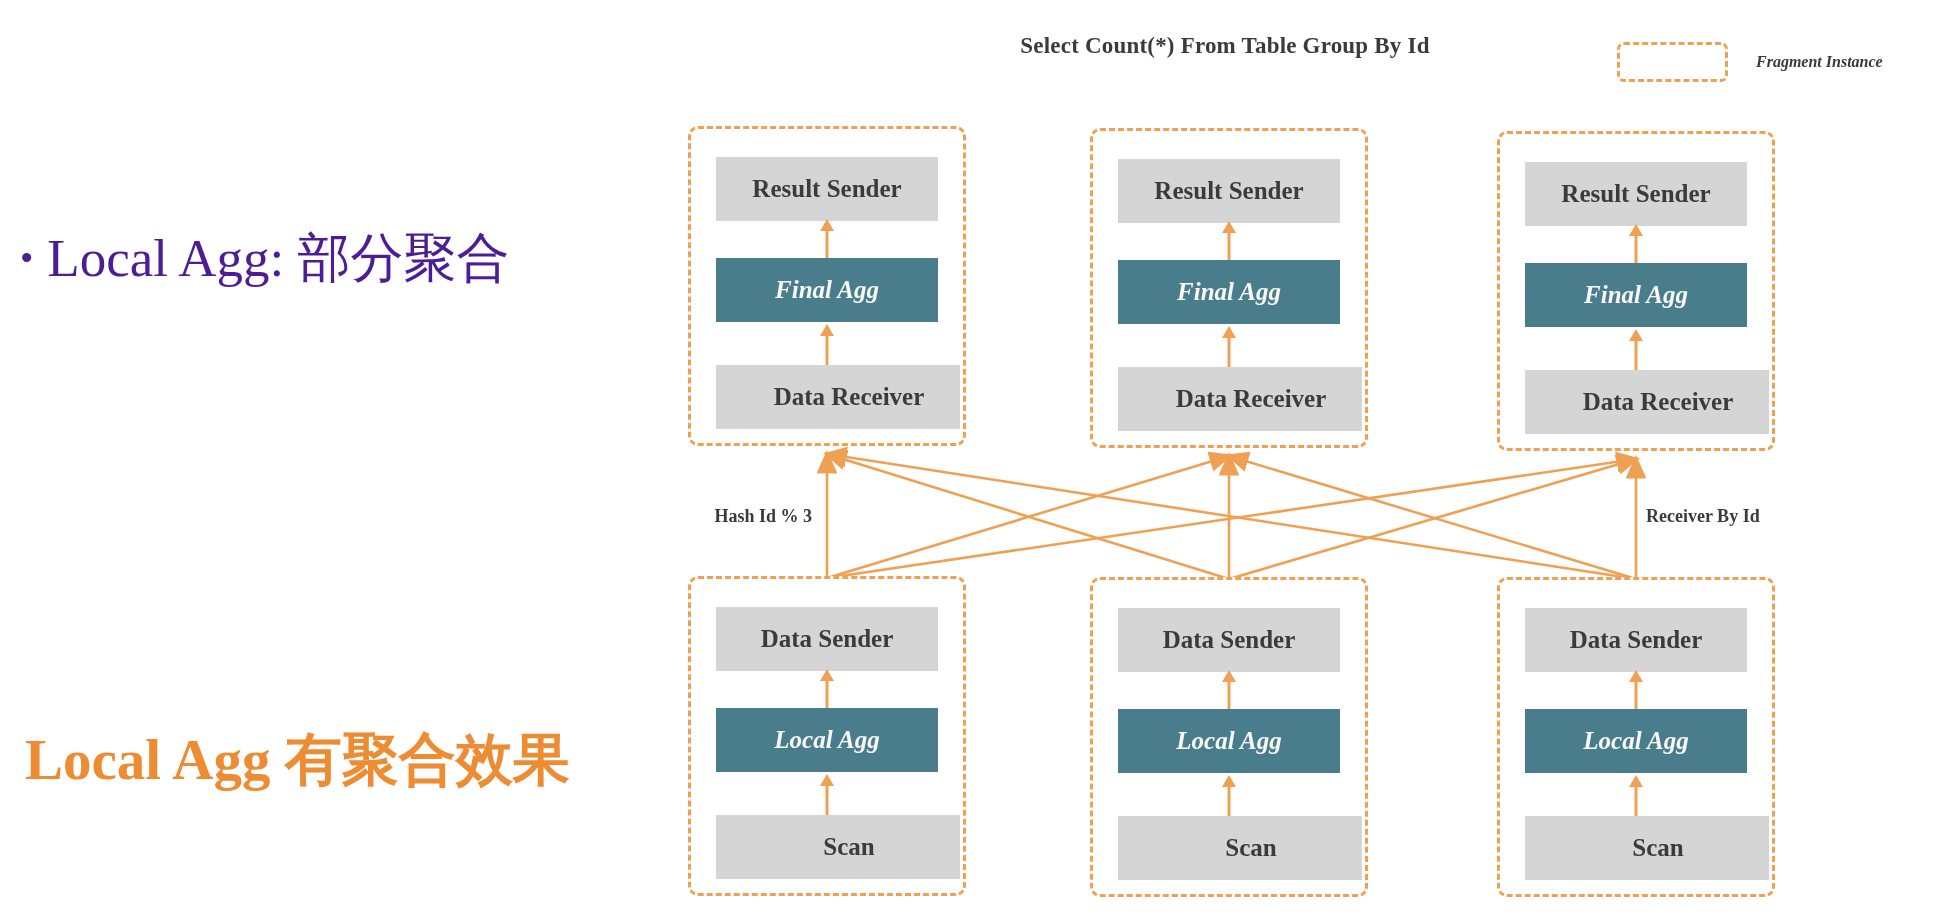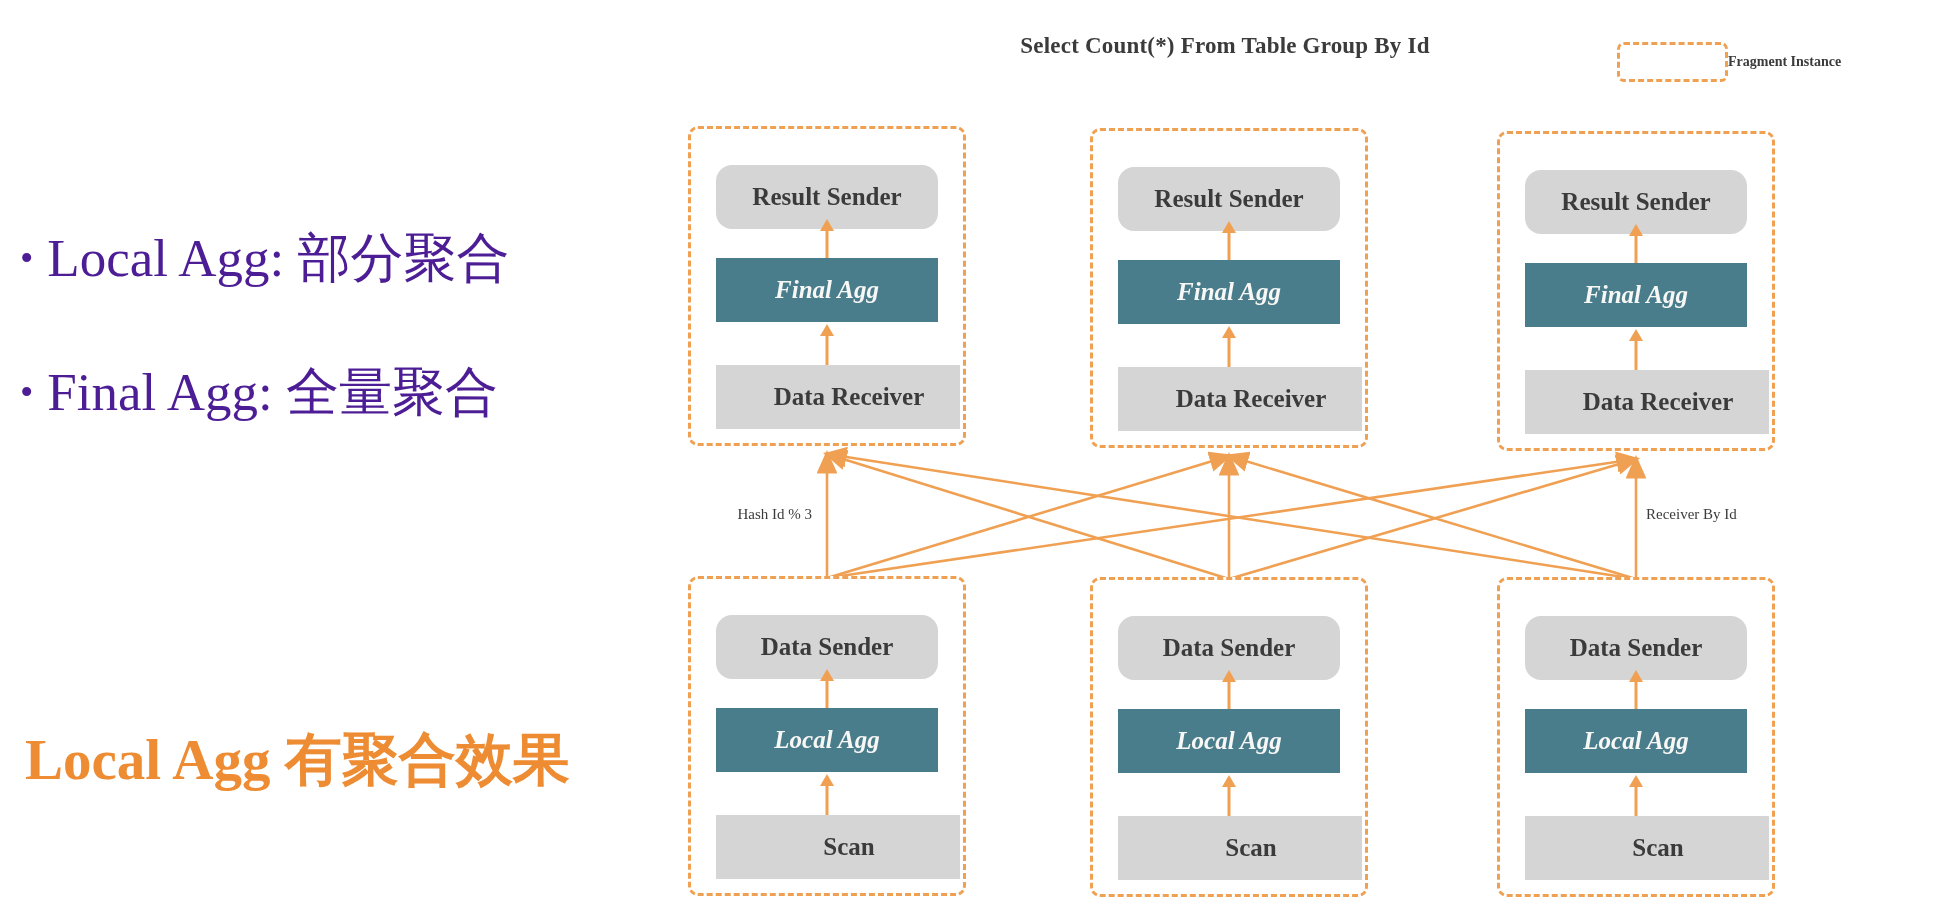--- a/index.html
+++ b/index.html
@@ -15,21 +15,21 @@
     font-family:"Liberation Serif","DejaVu Serif",serif;color:var(--ink);
   }
   .title{
     position:absolute;left:1020px;top:33px;width:410px;text-align:center;
     font-size:23px;font-weight:bold;letter-spacing:.2px;
   }
   .legend{position:absolute;left:1617px;top:42px;display:flex;align-items:center;}
   .legend-swatch{
     width:105px;height:34px;border:3px dashed var(--orange);border-radius:7px;background:#fff;
   }
-  .legend-label{font-size:14px;font-weight:bold;white-space:nowrap;}
+  .legend-label{margin-left:28px;font-size:16px;font-weight:bold;white-space:nowrap;font-style:italic;}
   .note{position:absolute;left:20px;font-size:53px;line-height:1.15;color:#4c1d95;white-space:nowrap;}
   .note .bullet{font-size:0.72em;vertical-align:0.12em;margin-right:14px;}
   .note1{top:228px;}
   .note2{top:362px;}
   .hl{position:absolute;left:25px;font-size:57px;font-weight:bold;color:var(--orange-deep);line-height:1;white-space:nowrap;}
   .hl1{top:731px;}
   .hl2{top:845px;}
   .fragment{
     position:absolute;width:278px;height:320px;border:3px dashed var(--orange);
     border-radius:10px;background:#ffffff;box-sizing:border-box;
@@ -40,57 +40,54 @@
   .frag-b1{left:688px;top:576px;}
   .frag-b2{left:1090px;top:577px;}
   .frag-b3{left:1497px;top:577px;}
   .node{
     position:absolute;left:25px;width:222px;height:64px;
     display:flex;align-items:center;justify-content:center;
     font-size:25px;font-weight:bold;white-space:nowrap;
   }
   .node.gray{background:var(--gray);color:var(--ink);}
   .node.teal{background:var(--teal);color:#f7f7f5;font-style:italic;}
-  .n1{top:36px;border-radius:16px;}
+  .n1{top:28px;}
   .n2{top:129px;}
   .n3{top:236px;padding-left:22px;}
   .varrow{position:absolute;left:50%;transform:translateX(-50%);width:16px;}
   .a1{top:90px;height:39px;}
   .a2{top:195px;height:41px;}
   .varrow::before{
     content:"";position:absolute;left:50%;transform:translateX(-50%);
     top:9px;bottom:0;width:3px;background:var(--orange);
   }
   .varrow::after{
     content:"";position:absolute;left:50%;transform:translateX(-50%);top:0;
     border-left:7px solid transparent;border-right:7px solid transparent;
     border-bottom:12px solid var(--orange);
   }
   .edges{position:absolute;left:0;top:0;width:1934px;height:924px;pointer-events:none;}
-  .edge-label{position:absolute;font-size:15px;font-weight:normal;color:var(--ink);white-space:nowrap;}
+  .edge-label{position:absolute;font-size:18px;font-weight:bold;color:var(--ink);white-space:nowrap;}
   .edge-label-left{left:640px;top:506px;width:172px;text-align:right;}
   .edge-label-right{left:1646px;top:506px;}
 </style>
 </head>
 <body>
 
 <div class="canvas">
 
   <div class="title">Select Count(*) From Table Group By Id</div>
 
   <div class="legend">
     <span class="legend-swatch"></span>
     <span class="legend-label">Fragment Instance</span>
   </div>
 
   <div class="note note1">
     <span class="bullet">•</span><span>Local Agg: 部分聚合</span>
-  </div>
-  <div class="note note2">
-    <span class="bullet">•</span><span>Final Agg: 全量聚合</span>
   </div>
 
   <div class="hl hl1">Local Agg 有聚合效果</div>
 
   <svg class="edges" viewBox="0 0 1934 924">
     <defs>
       <marker id="ah" markerWidth="9" markerHeight="8" refX="7.5" refY="4" orient="auto" markerUnits="strokeWidth">
         <path d="M0,0 L9,4 L0,8 z" fill="#F0A052"></path>
       </marker>
     </defs>

